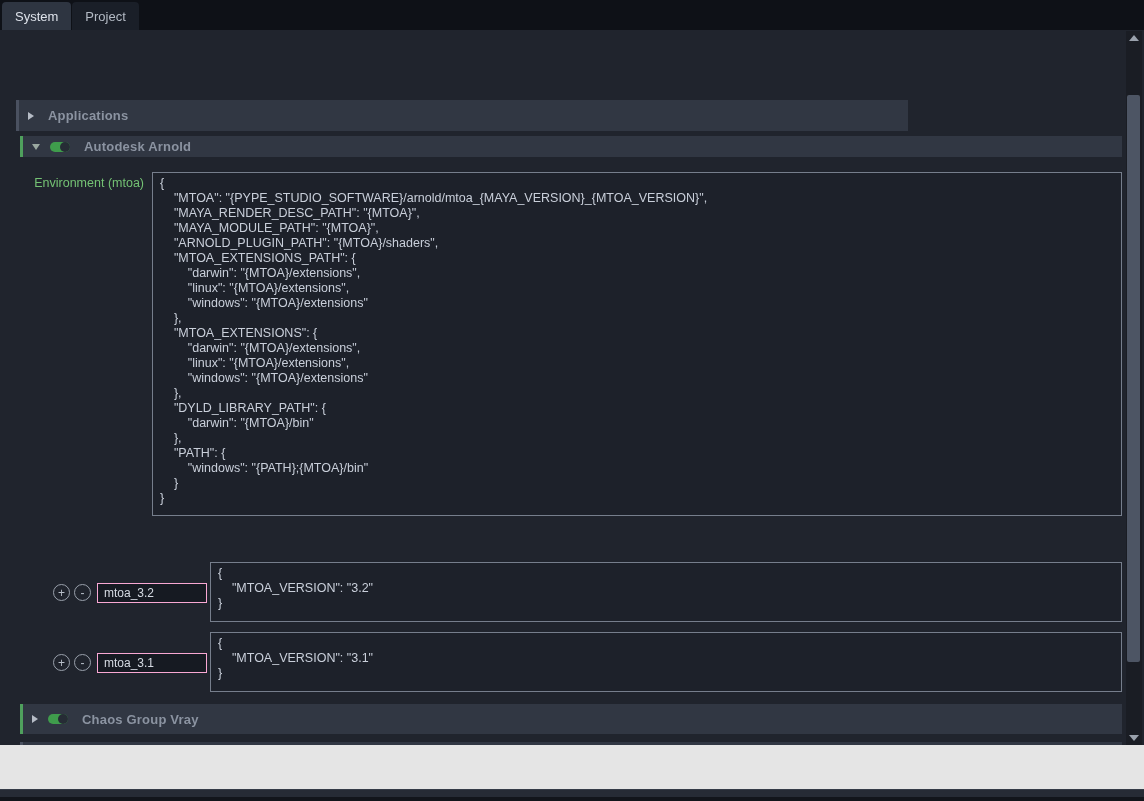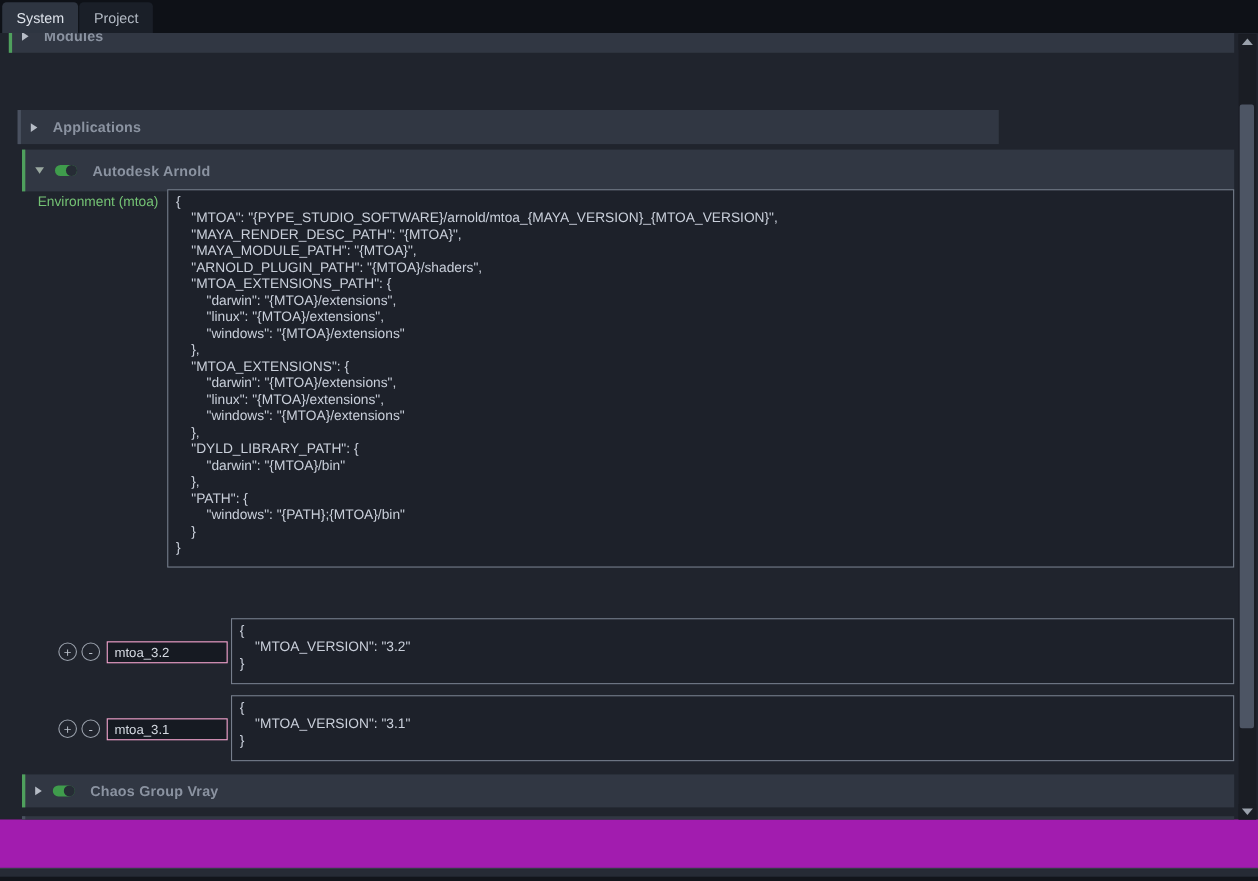--- a/index.html
+++ b/index.html
@@ -1,18 +1,18 @@
 <!DOCTYPE html>
 <html><head>
 <meta charset="utf-8">
 <style>
   * { box-sizing: border-box; margin: 0; padding: 0; }
   html,body { width:1144px; height:801px; overflow:hidden; }
   body { font-family: "Liberation Sans", sans-serif; background:#12151b; }
-  #app { position:relative; width:1144px; height:801px; background:#a21caf; }
+  #app { position:relative; width:1144px; height:801px; background:#e5e5e5; }
 
   
   .tabbar { position:absolute; top:0; left:0; width:1144px; height:30px;
             background:#0e1117; display:flex; align-items:flex-end; padding-left:2px; }
   .tab { height:28px; padding:0 13px; display:flex; align-items:center;
          font-size:13px; border-radius:4px 4px 0 0; cursor:default; }
   .tab.active { background:#2e3541; color:#dde2ea; }
   .tab.inactive { background:#1a1f28; color:#b3bac4; margin-left:1px; }
 
   
@@ -81,32 +81,28 @@
 
 <div id="app">
 
   <div class="tabbar">
     <div class="tab active">System</div>
     <div class="tab inactive">Project</div>
   </div>
 
   <div class="scrollarea">
 
-    <div class="hdr bl-green" style="top:-13px; left:8px; width:1114px;">
-      <span class="caret-right"></span>
-      <span class="label">Modules</span>
-    </div>
 
     <div class="hdr bl-gray" style="top:26px; left:16px; width:892px;margin-top:44px;">
       <span class="caret-right"></span>
       <span class="label">Applications</span>
     </div>
 
 
-    <div class="hdr bl-green" style="top:106px; left:20px; width:1102px; height:38px;">
+    <div class="hdr bl-green" style="top:106px; left:20px; width:1102px; height:21px;">
       <span class="caret-down"></span>
       <span class="toggle">
         <span class="knob"></span>
       </span>
       <span class="label">Autodesk Arnold</span>
     </div>
 
     <div class="env-label" style="left:4px; top:146px;">Environment (mtoa)</div>
     <textarea class="code" style="left: 152px; top: 142px; width: 970px; height: 344px;" spellcheck="false">{
     "MTOA": "{PYPE_STUDIO_SOFTWARE}/arnold/mtoa_{MAYA_VERSION}_{MTOA_VERSION}",

